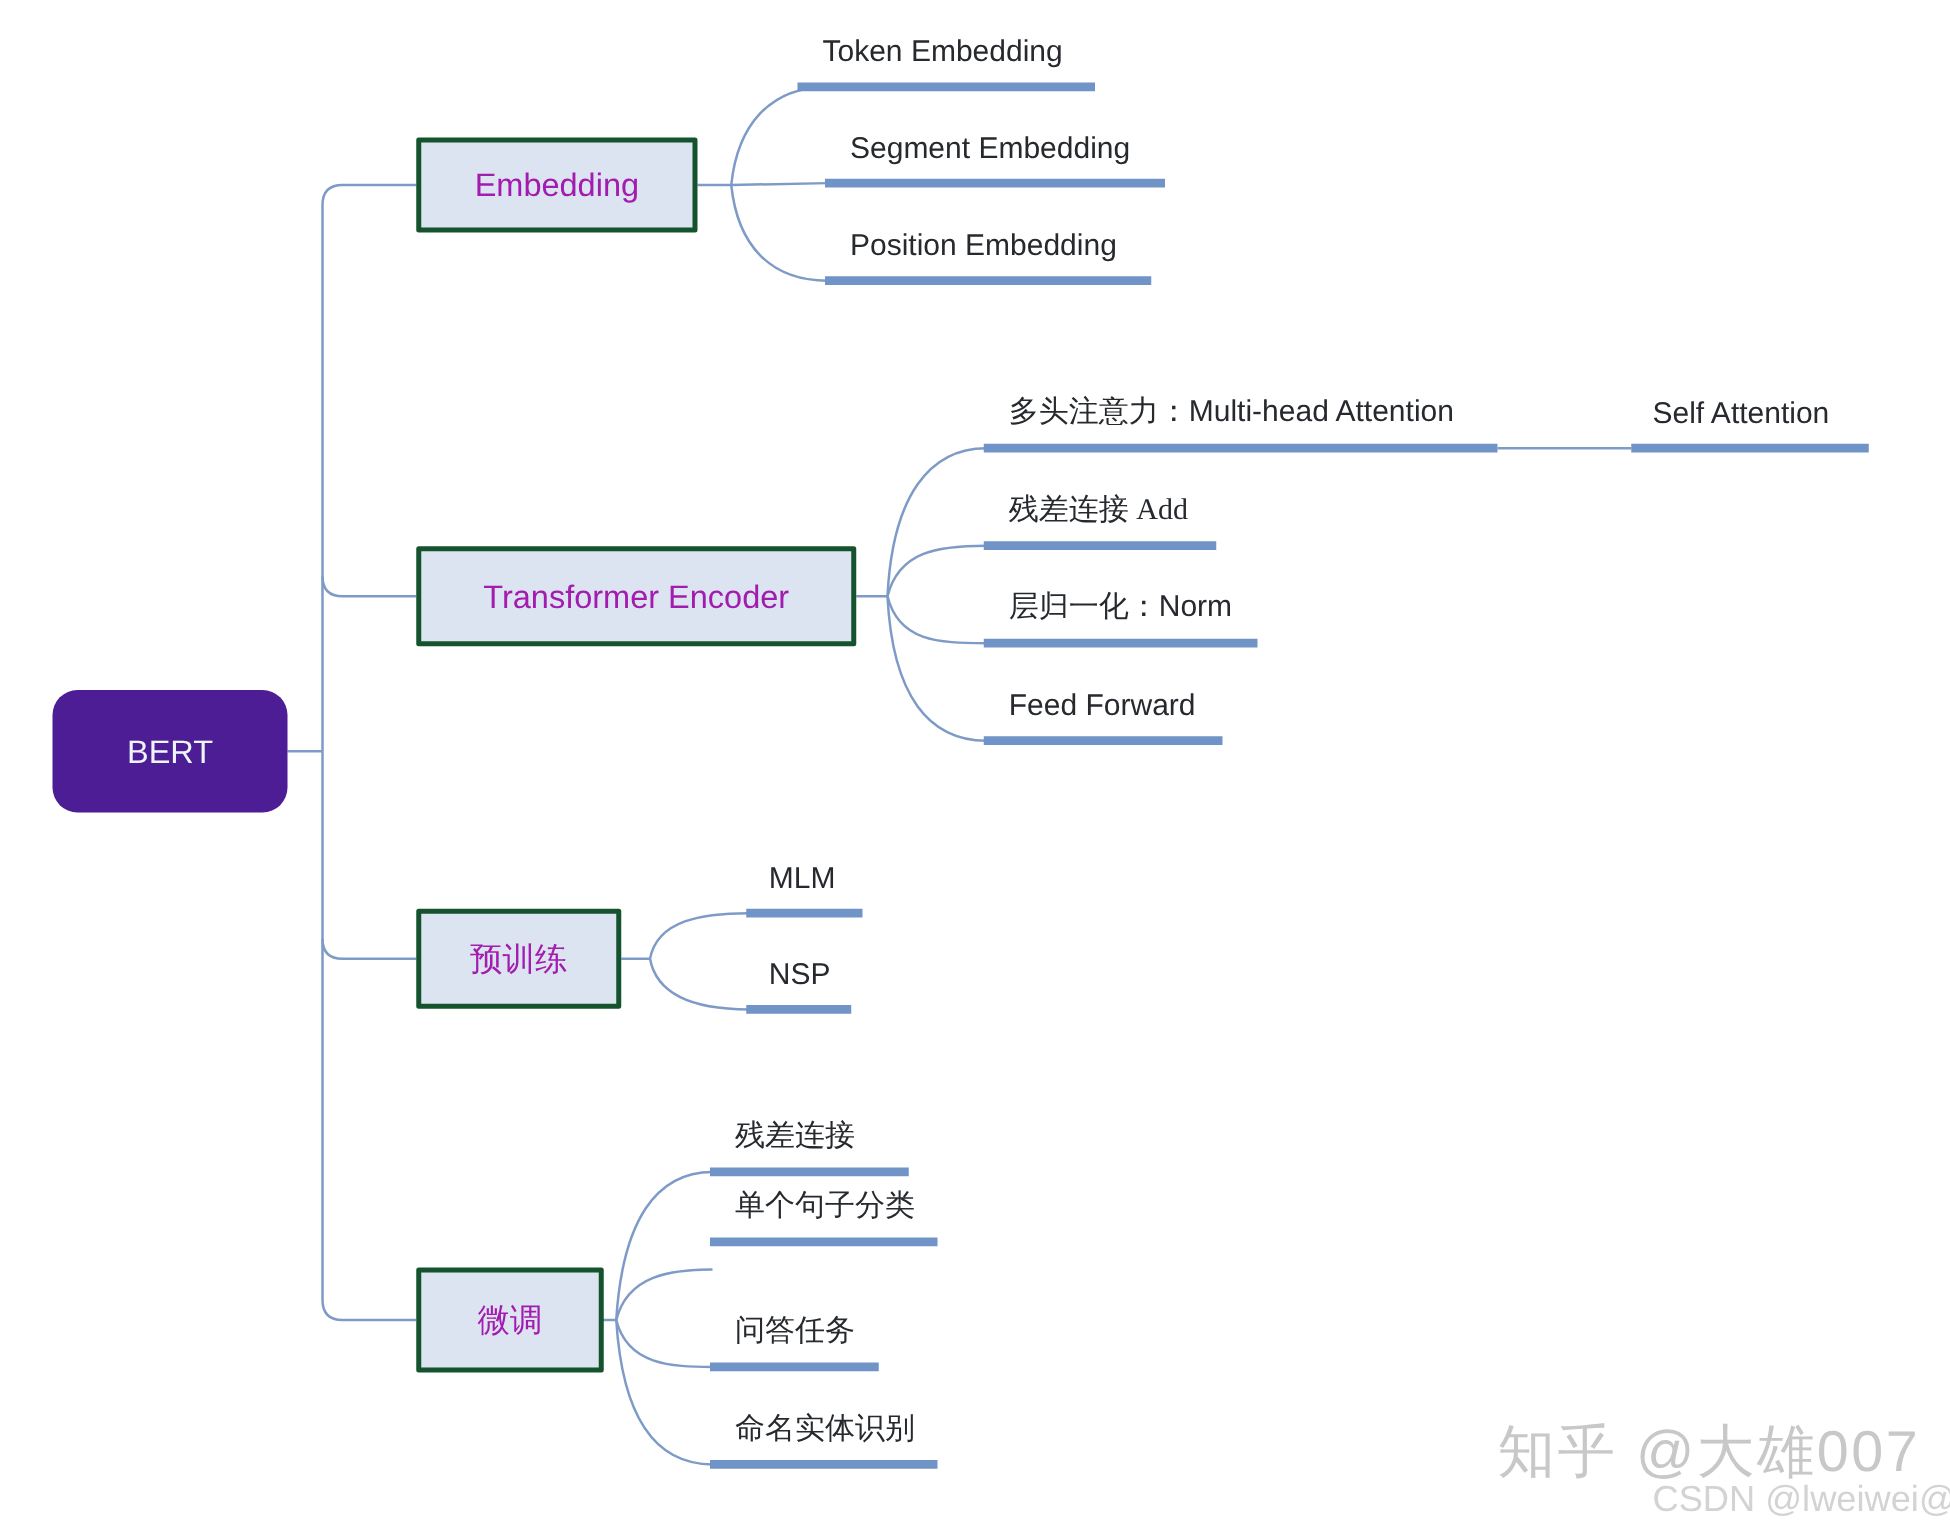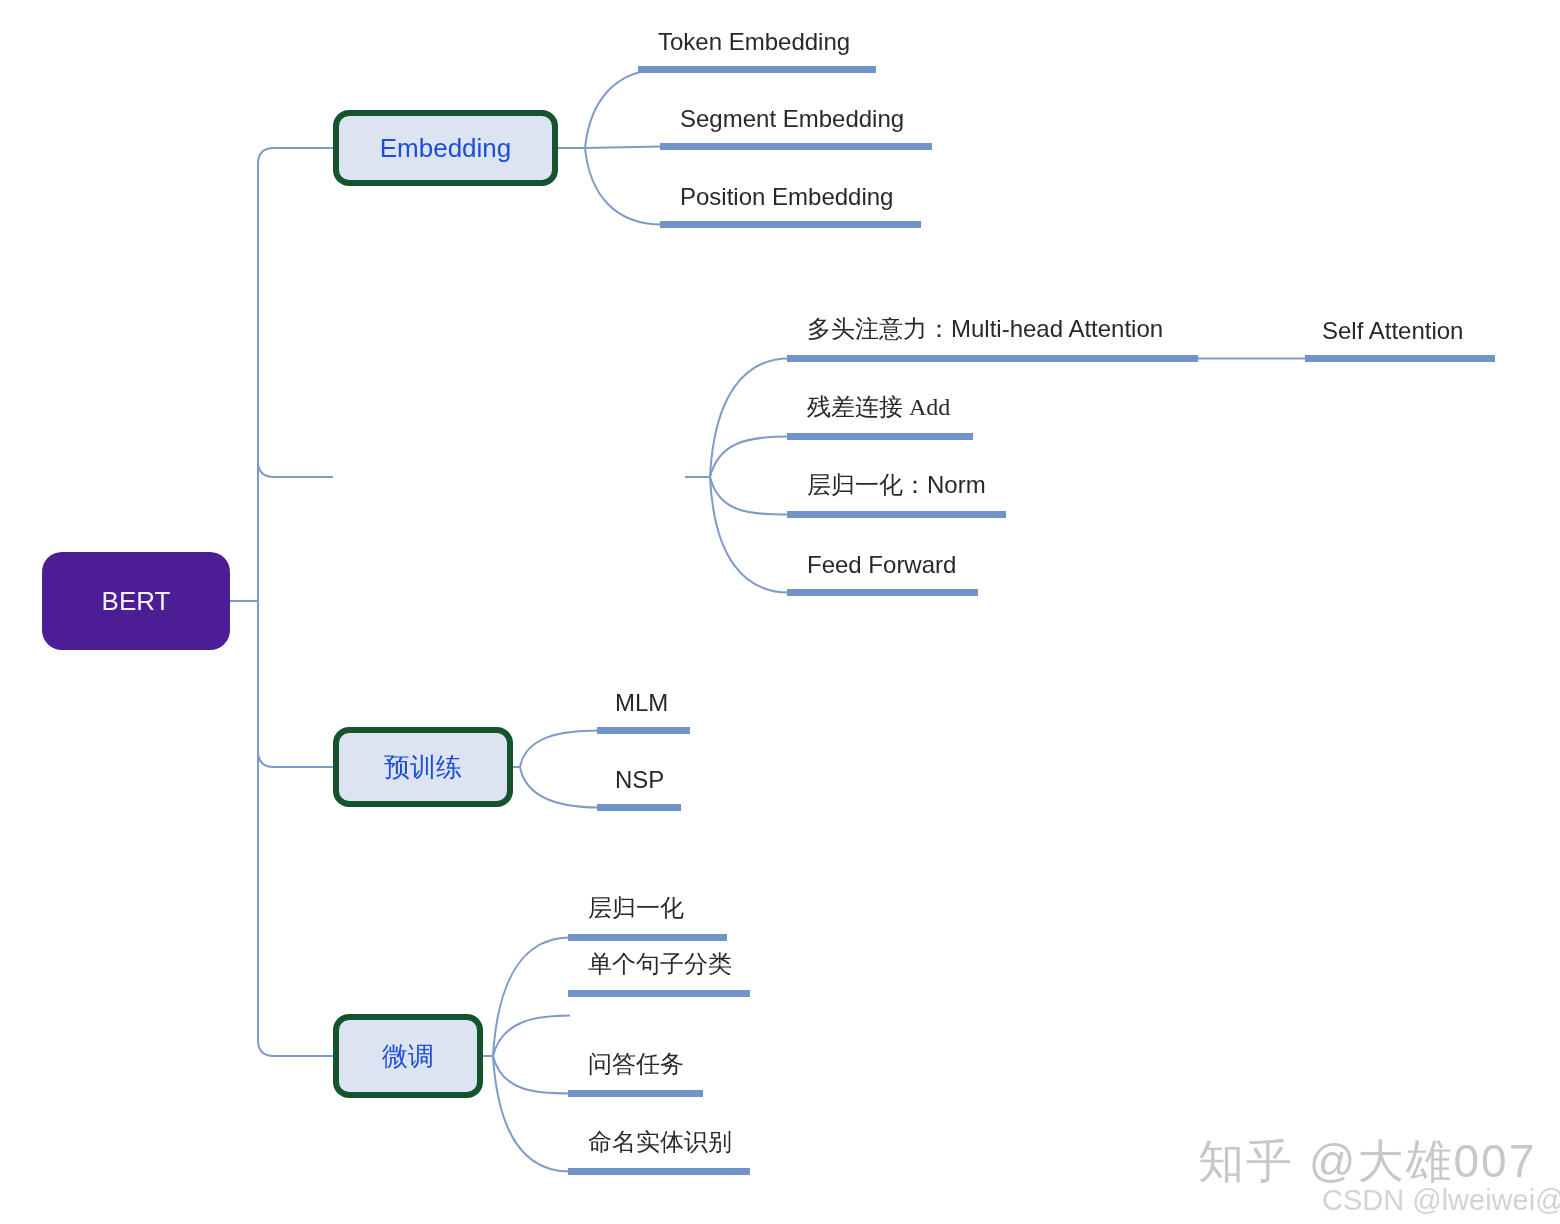--- a/index.html
+++ b/index.html
@@ -5,30 +5,30 @@
   html,body{margin:0;padding:0;background:#ffffff;}
   #canvas{
     position:relative;width:1560px;height:1224px;background:#ffffff;overflow:hidden;
     font-family:"Liberation Sans","DejaVu Sans",sans-serif;
   }
   #connectors{position:absolute;left:0;top:0;width:1560px;height:1224px;}
   #connectors path, #connectors line{fill:none;stroke:#7e9bc8;stroke-width:2px;}
 
   .node{
     position:absolute;display:flex;align-items:center;justify-content:center;
-    box-sizing:border-box;border-radius:16px;background:#dce3f1;border:6px solid #14532d;
-    color:#1d4ed8;font-size:26px;white-space:nowrap;cursor:pointer;
+    box-sizing:border-box;border-radius:2px;background:#dce3f1;border:4px solid #14532d;
+    color:#a21caf;font-size:26px;white-space:nowrap;cursor:pointer;
   }
   .node.root{
     background:#4c1d95;border:none;border-radius:20px;color:#eef4fa;
   }
   .node.root{left:42px;top:552px;width:188px;height:98px;}
   .node.embedding{left:333px;top:110px;width:225px;height:76px;}
   .node.transformer{left:333px;top:437px;width:352px;height:80px;}
-  .node.pretrain{left:333px;top:727px;width:180px;height:80px;}
+  .node.pretrain{left:333px;top:727px;width:164px;height:80px;}
   .node.finetune{left:333px;top:1014px;width:150px;height:84px;}
 
   .leaf{position:absolute;height:53px;cursor:pointer;}
   .leaf .lbl{
     position:absolute;left:20px;bottom:17px;font-size:24px;color:#26292e;white-space:nowrap;
   }
   .leaf .bar{position:absolute;left:0;bottom:0;height:7px;width:100%;background:#7093c8;}
 
   .leaf.token      {left:638px; top:20px;   width:238px;}
   .leaf.segment    {left:660px; top:97px;   width:272px;}
@@ -94,20 +94,23 @@
     <path d="M 493,1056 C 498,1136 525,1171.5 570,1171.5"></path>
   </svg>
 
   <div class="node root">
     <span>BERT</span>
   </div>
 
   <div class="node embedding">
     <span>Embedding</span>
   </div>
+  <div class="node transformer">
+    <span>Transformer Encoder</span>
+  </div>
   <div class="node pretrain">
     <span>预训练</span>
   </div>
   <div class="node finetune">
     <span>微调</span>
   </div>
 
   <div class="leaf token">
     <span class="lbl">Token Embedding</span>
     <div class="bar"></div>
@@ -145,21 +148,21 @@
   <div class="leaf mlm">
     <span class="lbl">MLM</span>
     <div class="bar"></div>
   </div>
   <div class="leaf nsp">
     <span class="lbl">NSP</span>
     <div class="bar"></div>
   </div>
 
   <div class="leaf sentpair">
-    <span class="lbl">层归一化</span>
+    <span class="lbl">残差连接</span>
     <div class="bar"></div>
   </div>
   <div class="leaf singlesent">
     <span class="lbl">单个句子分类</span>
     <div class="bar"></div>
   </div>
   <div class="leaf qa">
     <span class="lbl">问答任务</span>
     <div class="bar"></div>
   </div>

